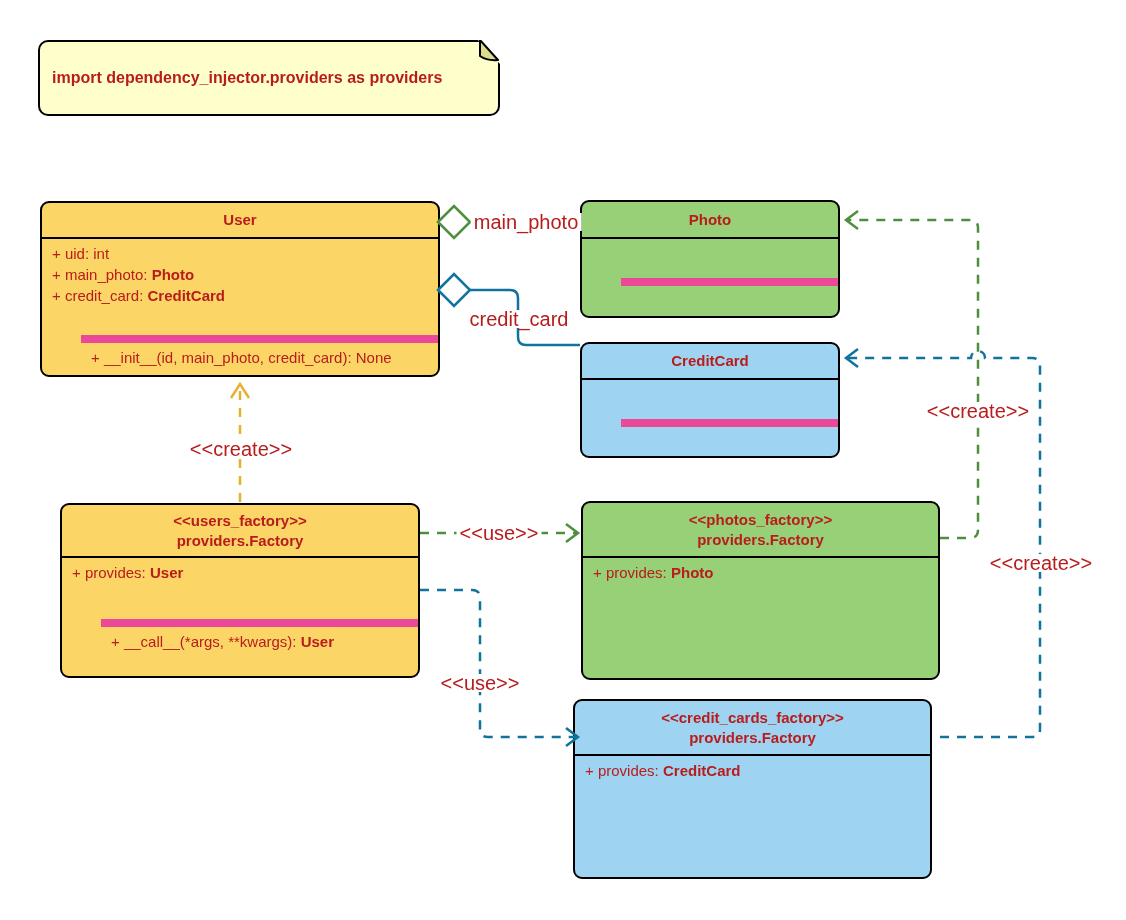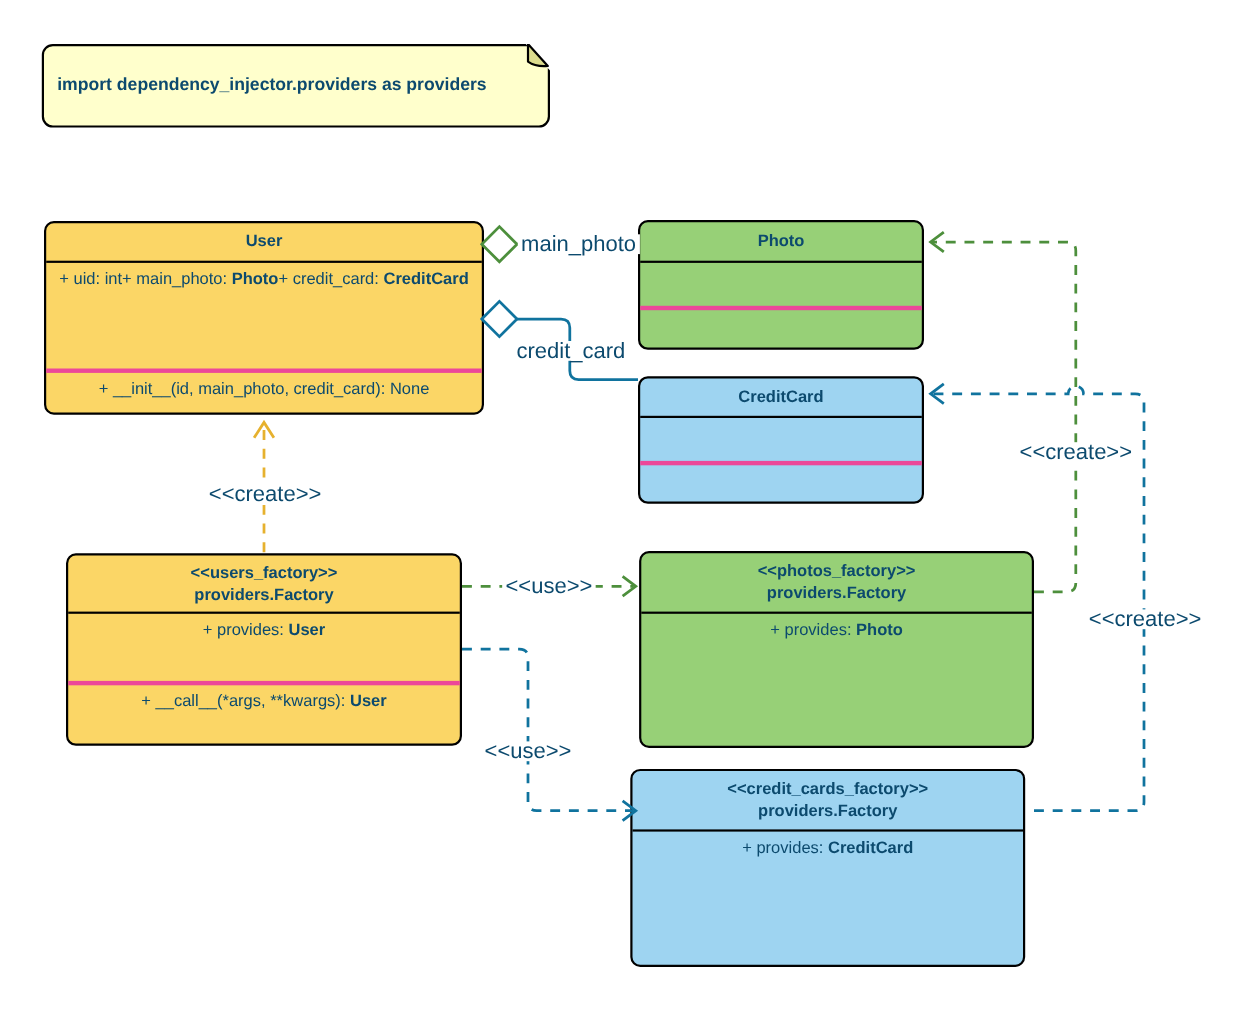--- a/index.html
+++ b/index.html
@@ -1,18 +1,18 @@
 <!DOCTYPE html>
 <html><head>
 <meta charset="utf-8">
 <style>
   html,body { margin:0; padding:0; background:#ffffff; }
   .canvas {
     position:relative; width:1114px; height:920px; background:#ffffff;
-    font-family:"Liberation Sans","DejaVu Sans",sans-serif; color:#0c4a6e;
+    font-family:"Liberation Sans","DejaVu Sans",sans-serif; color:#b91c1c;
     overflow:hidden;
   }
 
   
   .note {
     position:absolute; left:38px; top:40px; width:462px; height:76px;
     background:#FFFFCC; border:2px solid #000;
     border-radius:10px; border-top-right-radius:0;
     box-sizing:border-box; display:flex; align-items:center;
   }
@@ -27,25 +27,25 @@
   }
   .fill-yellow { background:#FBD666; }
   .fill-green  { background:#97D077; }
   .fill-blue   { background:#9ED4F1; }
   .cls-title {
     display:flex; flex-direction:column; align-items:center; justify-content:center;
     font-weight:bold; text-align:center; line-height:20px;
     border-bottom:2px solid #000; box-sizing:border-box; flex:none;
   }
   .cls-section {
-    box-sizing:border-box; display:flex; flex-direction:row; justify-content:center;
+    box-sizing:border-box; display:flex; flex-direction:column; 
     padding:4px 10px; flex:none;
   }
   .cls-section.grow { flex:1; }
-  .sep { border-top:4px solid #ec4899; }
+  .sep { border-top:8px solid #ec4899;margin-left:39px; }
   .member { line-height:21px; white-space:nowrap; }
   .member b { font-weight:bold; }
 
   
   .edges { position:absolute; left:0; top:0; pointer-events:none; }
   .edge-label {
     position:absolute; background:#ffffff; font-size:20px; line-height:18px;
     padding:0 3px; transform:translateX(-50%); white-space:nowrap;
   }
 </style>

